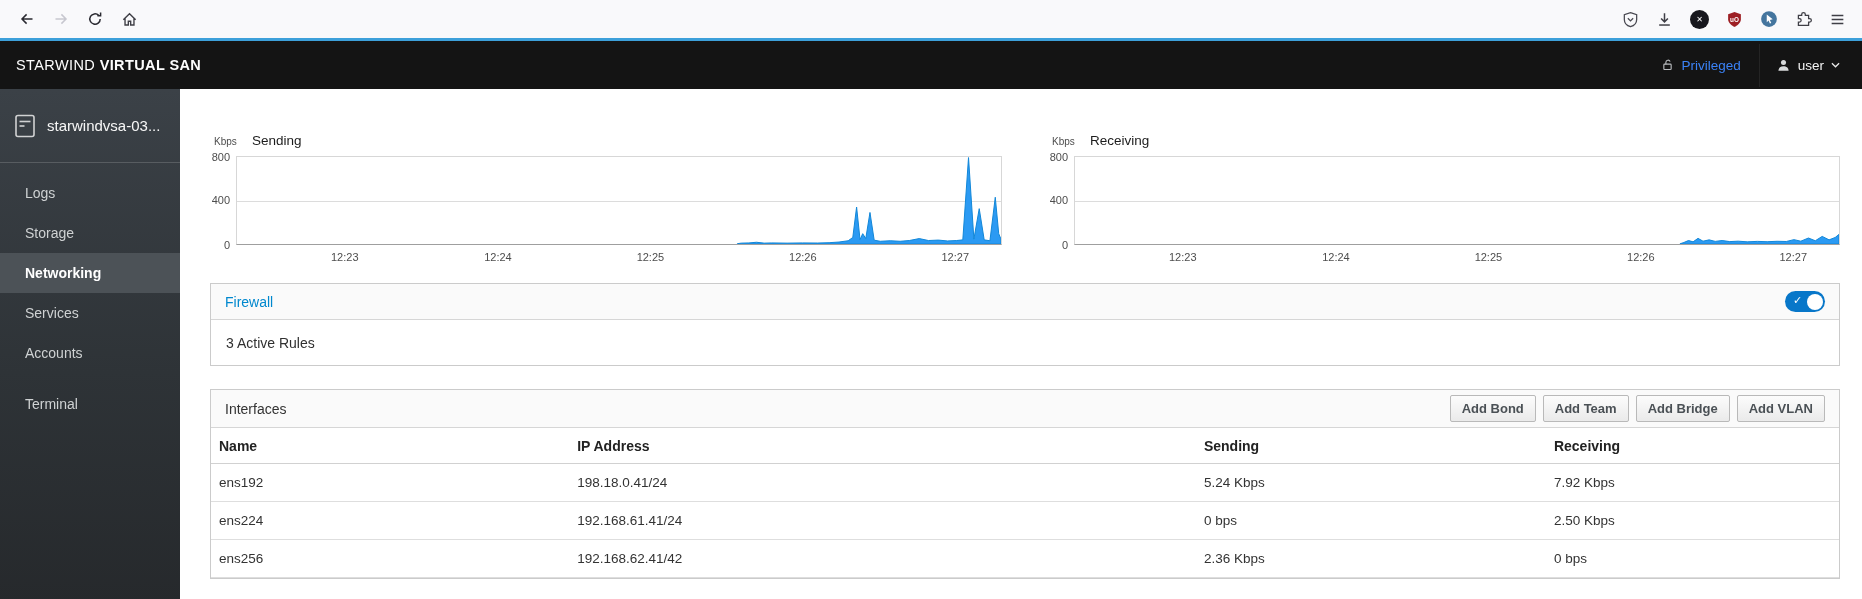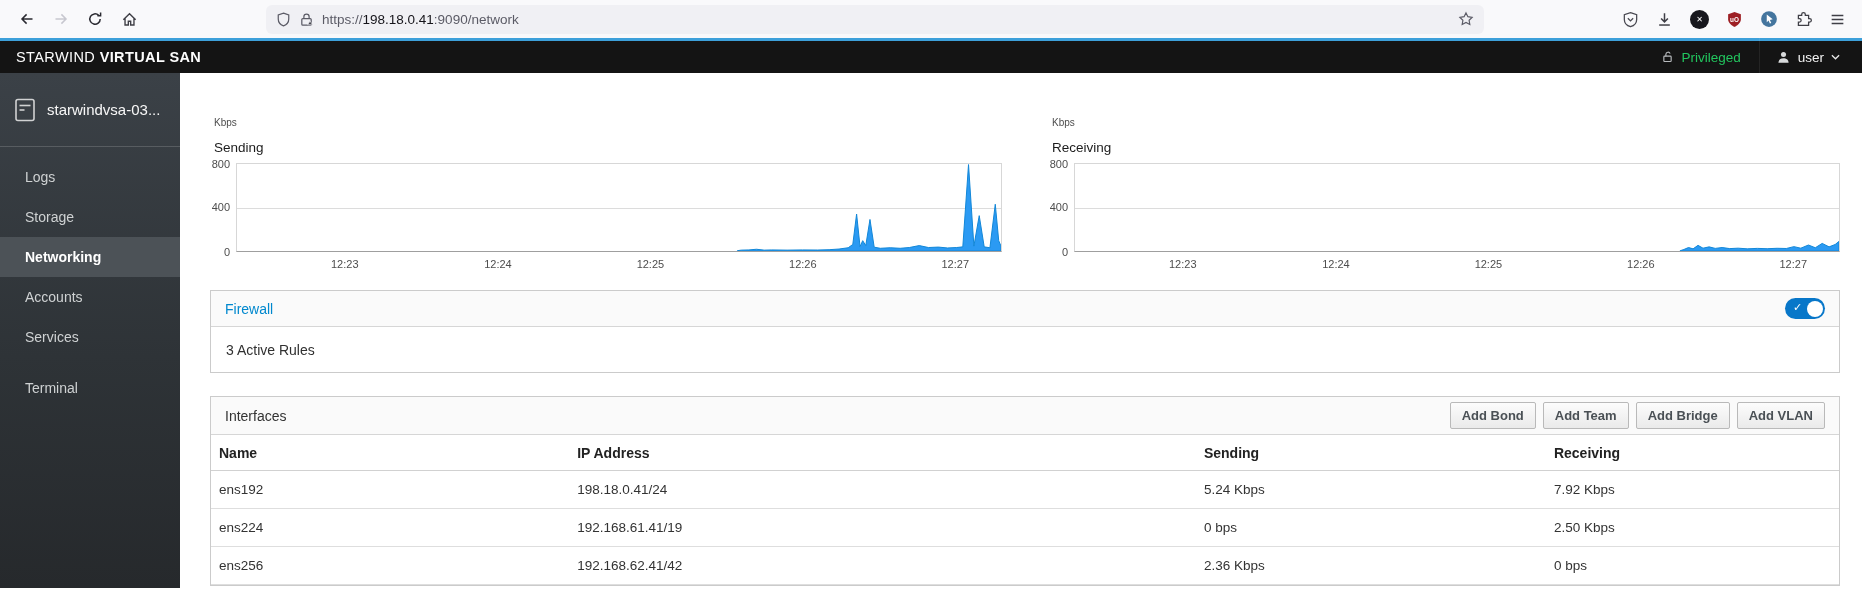--- a/index.html
+++ b/index.html
@@ -14,45 +14,45 @@
     display:flex; align-items:center; padding:0 10px; gap:8px; }
   .url-text { font-size:13.5px; color:#5b5b66; white-space:nowrap; }
   .url-text .host { color:#15141a; }
   .url-spacer { flex:1; }
   .chrome-right { margin-left:auto; display:flex; align-items:center; gap:17px; padding-right:6px; }
   .ext-circle-dark { width:19px; height:19px; border-radius:50%; background:#17171d; color:#fff;
     font-size:8px; display:flex; align-items:center; justify-content:center; }
   .accent-line { height:3px; background:#3da0da; }
 
   
-  .masthead { height:32px; background:#141414; display:flex; align-items:center; padding:0 16px; color:#fff; }
+  .masthead { height:48px; background:#141414; display:flex; align-items:center; padding:0 16px; color:#fff; }
   .brand { font-size:14.5px; letter-spacing:.4px; color:#fdfdfd; }
   .brand b { font-weight:700; }
   .mast-right { margin-left:auto; display:flex; align-items:center; }
-  .privileged { display:flex; align-items:center; gap:7px; color:#22c55e; font-size:13.5px;
+  .privileged { display:flex; align-items:center; gap:7px; color:#3b82f6; font-size:13.5px;
     padding:0 18px; cursor:pointer; }
   .user-menu { display:flex; align-items:center; gap:7px; color:#f3f3f3; font-size:13.5px;
     padding:0 6px 0 16px; height:43px; cursor:pointer; border-left:1px solid rgba(255,255,255,.07); }
 
   
   .app { display:flex; height:515px; }
   .sidebar { width:180px; flex:0 0 180px; background:linear-gradient(180deg,#3b4147 0%,#2e3337 55%,#26292c 100%); }
   .host-row { height:73px; display:flex; align-items:center; gap:12px; padding:0 15px;
     color:#f7f7f7; font-size:15px; cursor:pointer; white-space:nowrap; }
   .side-divider { border:none; border-top:1px solid rgba(255,255,255,.16); margin:0 0 10px 0; }
   .nav-item { height:40px; line-height:40px; padding-left:25px; font-size:14px; color:#cfd2d3; cursor:pointer; }
   .nav-item.active { background:#4c5257; color:#fff; font-weight:700; }
   .nav-item.gap { margin-top:11px; }
 
   .main { flex:1; background:#fff; padding:44px 22px 0 30px; overflow:hidden; }
 
   
   .charts-row { display:flex; gap:46px; }
   .chart-group { flex:1; min-width:0; }
-  .chart-header { display:flex; align-items:baseline; gap:12px; margin-bottom:8px; padding-left:4px;flex-direction:column; }
+  .chart-header { display:flex; align-items:baseline; gap:12px; margin-bottom:8px; padding-left:4px; }
   .chart-unit { font-size:10px; color:#4d4d4d; width:26px; text-align:right; padding-right:4px; }
   .chart-title { font-size:13.5px; color:#1c1c1c; }
   .chart-body { display:flex; }
   .y-axis { width:26px; flex:0 0 26px; position:relative; font-size:11px; color:#4d4d4d; }
   .ytick { position:absolute; right:6px; }
   .ytick-0 { top:-5px; } .ytick-1 { top:calc(50% - 7px); } .ytick-2 { bottom:-6px; }
   .plot { flex:1; height:89px; position:relative; border:1px solid #d7d7d7; border-bottom-color:#9f9f9f; background:#fff; }
   .gridline { position:absolute; left:0; right:0; top:50%; height:1px; background:#dcdcdc; }
   .plot svg { position:absolute; left:0; top:0; width:100%; height:100%; display:block; }
   .x-axis { position:relative; height:22px; margin-left:26px; font-size:11px; color:#4d4d4d; }
@@ -107,35 +107,20 @@
         <path d="M13.2 8 a5.2 5.2 0 1 1 -1.5 -3.6" fill="none" stroke="#2a2a31" stroke-width="1.5"></path>
         <path d="M13.6 1.6 v3.2 h-3.2" fill="none" stroke="#2a2a31" stroke-width="1.5"></path>
       </svg>
   </div>
   <div class="navbtn">
     <svg class="icon" width="17" height="17" viewBox="0 0 16 16">
         <path d="M2.2 8.2 L8 2.6 L13.8 8.2 M3.8 7 v6.2 h3.1 v-3.6 h2.2 v3.6 h3.1 V7" fill="none" stroke="#3f3f46" stroke-width="1.3"></path>
       </svg>
   </div>
 
-  <div class="url-bar">
-    <svg class="icon" width="15" height="15" viewBox="0 0 16 16">
-        <path d="M8 1.2 L13.6 3.2 V7.5 C13.6 11.4 10.6 13.9 8 14.8 C5.4 13.9 2.4 11.4 2.4 7.5 V3.2 Z" fill="none" stroke="#5b5b66" stroke-width="1.3"></path>
-      </svg>
-    <svg class="icon" width="15" height="15" viewBox="0 0 16 16">
-        <rect x="3" y="7" width="10" height="7" rx="1" fill="none" stroke="#5b5b66" stroke-width="1.3"></rect>
-        <path d="M5.2 7 V5 a2.8 2.8 0 0 1 5.6 0 V7" fill="none" stroke="#5b5b66" stroke-width="1.3"></path>
-        <path d="M11.8 9.6 l2.6 4 h-5.2 Z" fill="#4a4a52" stroke="#f0f0f4" stroke-width="0.7"></path>
-      </svg>
-    <span class="url-text"><span>https://</span><span class="host">198.18.0.41</span><span>:9090/network</span></span>
-    <span class="url-spacer"></span>
-    <svg class="icon" width="16" height="16" viewBox="0 0 16 16">
-        <path d="M8 1.9 l1.9 3.8 4.2.6 -3 3 .7 4.2 L8 11.5 4.2 13.5 4.9 9.3 1.9 6.3 6.1 5.7 Z" fill="none" stroke="#5b5b66" stroke-width="1.2"></path>
-      </svg>
-  </div>
 
   <div class="chrome-right">
     <svg class="icon" width="17" height="17" viewBox="0 0 16 16">
         <path d="M8 1.5 L13.8 3.4 V8 c0 3.8-3 6-5.8 6.8 C5.2 14 2.2 11.8 2.2 8 V3.4 Z" fill="none" stroke="#4a4a52" stroke-width="1.2"></path>
         <path d="M5.5 6.8 L8 9.3 10.5 6.8" fill="none" stroke="#4a4a52" stroke-width="1.2"></path>
       </svg>
     <svg class="icon" width="17" height="17" viewBox="0 0 16 16">
         <path d="M8 2 v8 M4.8 7 L8 10.2 11.2 7" stroke="#3f3f46" stroke-width="1.4" fill="none"></path>
         <path d="M3 13.2 h10" stroke="#3f3f46" stroke-width="1.4"></path>
       </svg>
@@ -189,22 +174,22 @@
           <path d="M4.5 7.5 h11" stroke="#d1d2d3" stroke-width="1.6"></path>
           <path d="M4.5 12 h5" stroke="#d1d2d3" stroke-width="1.6"></path>
         </svg>
       <span>starwindvsa-03...</span>
     </div>
     <hr class="side-divider">
     <div id="sidebar-items">
         <div class="nav-item">Logs</div>
         <div class="nav-item">Storage</div>
         <div class="nav-item active">Networking</div>
+        <div class="nav-item">Services</div>
         <div class="nav-item">Accounts</div>
-        <div class="nav-item">Services</div>
         <div class="nav-item gap">Terminal</div>
       </div>
   </div>
 
   <div class="main">
 
     <div class="charts-row" id="charts-row">
   <div class="chart-group">
     <div class="chart-header">
       <span class="chart-unit">Kbps</span>
@@ -298,21 +283,21 @@
           </thead>
         <tbody id="iface-body">
             <tr>
               <td class="c0">ens192</td>
               <td class="c1">198.18.0.41/24</td>
               <td class="c2">5.24 Kbps</td>
               <td class="c3">7.92 Kbps</td>
             </tr>
             <tr>
               <td class="c0">ens224</td>
-              <td class="c1">192.168.61.41/19</td>
+              <td class="c1">192.168.61.41/24</td>
               <td class="c2">0 bps</td>
               <td class="c3">2.50 Kbps</td>
             </tr>
             <tr>
               <td class="c0">ens256</td>
               <td class="c1">192.168.62.41/42</td>
               <td class="c2">2.36 Kbps</td>
               <td class="c3">0 bps</td>
             </tr>
           </tbody>

